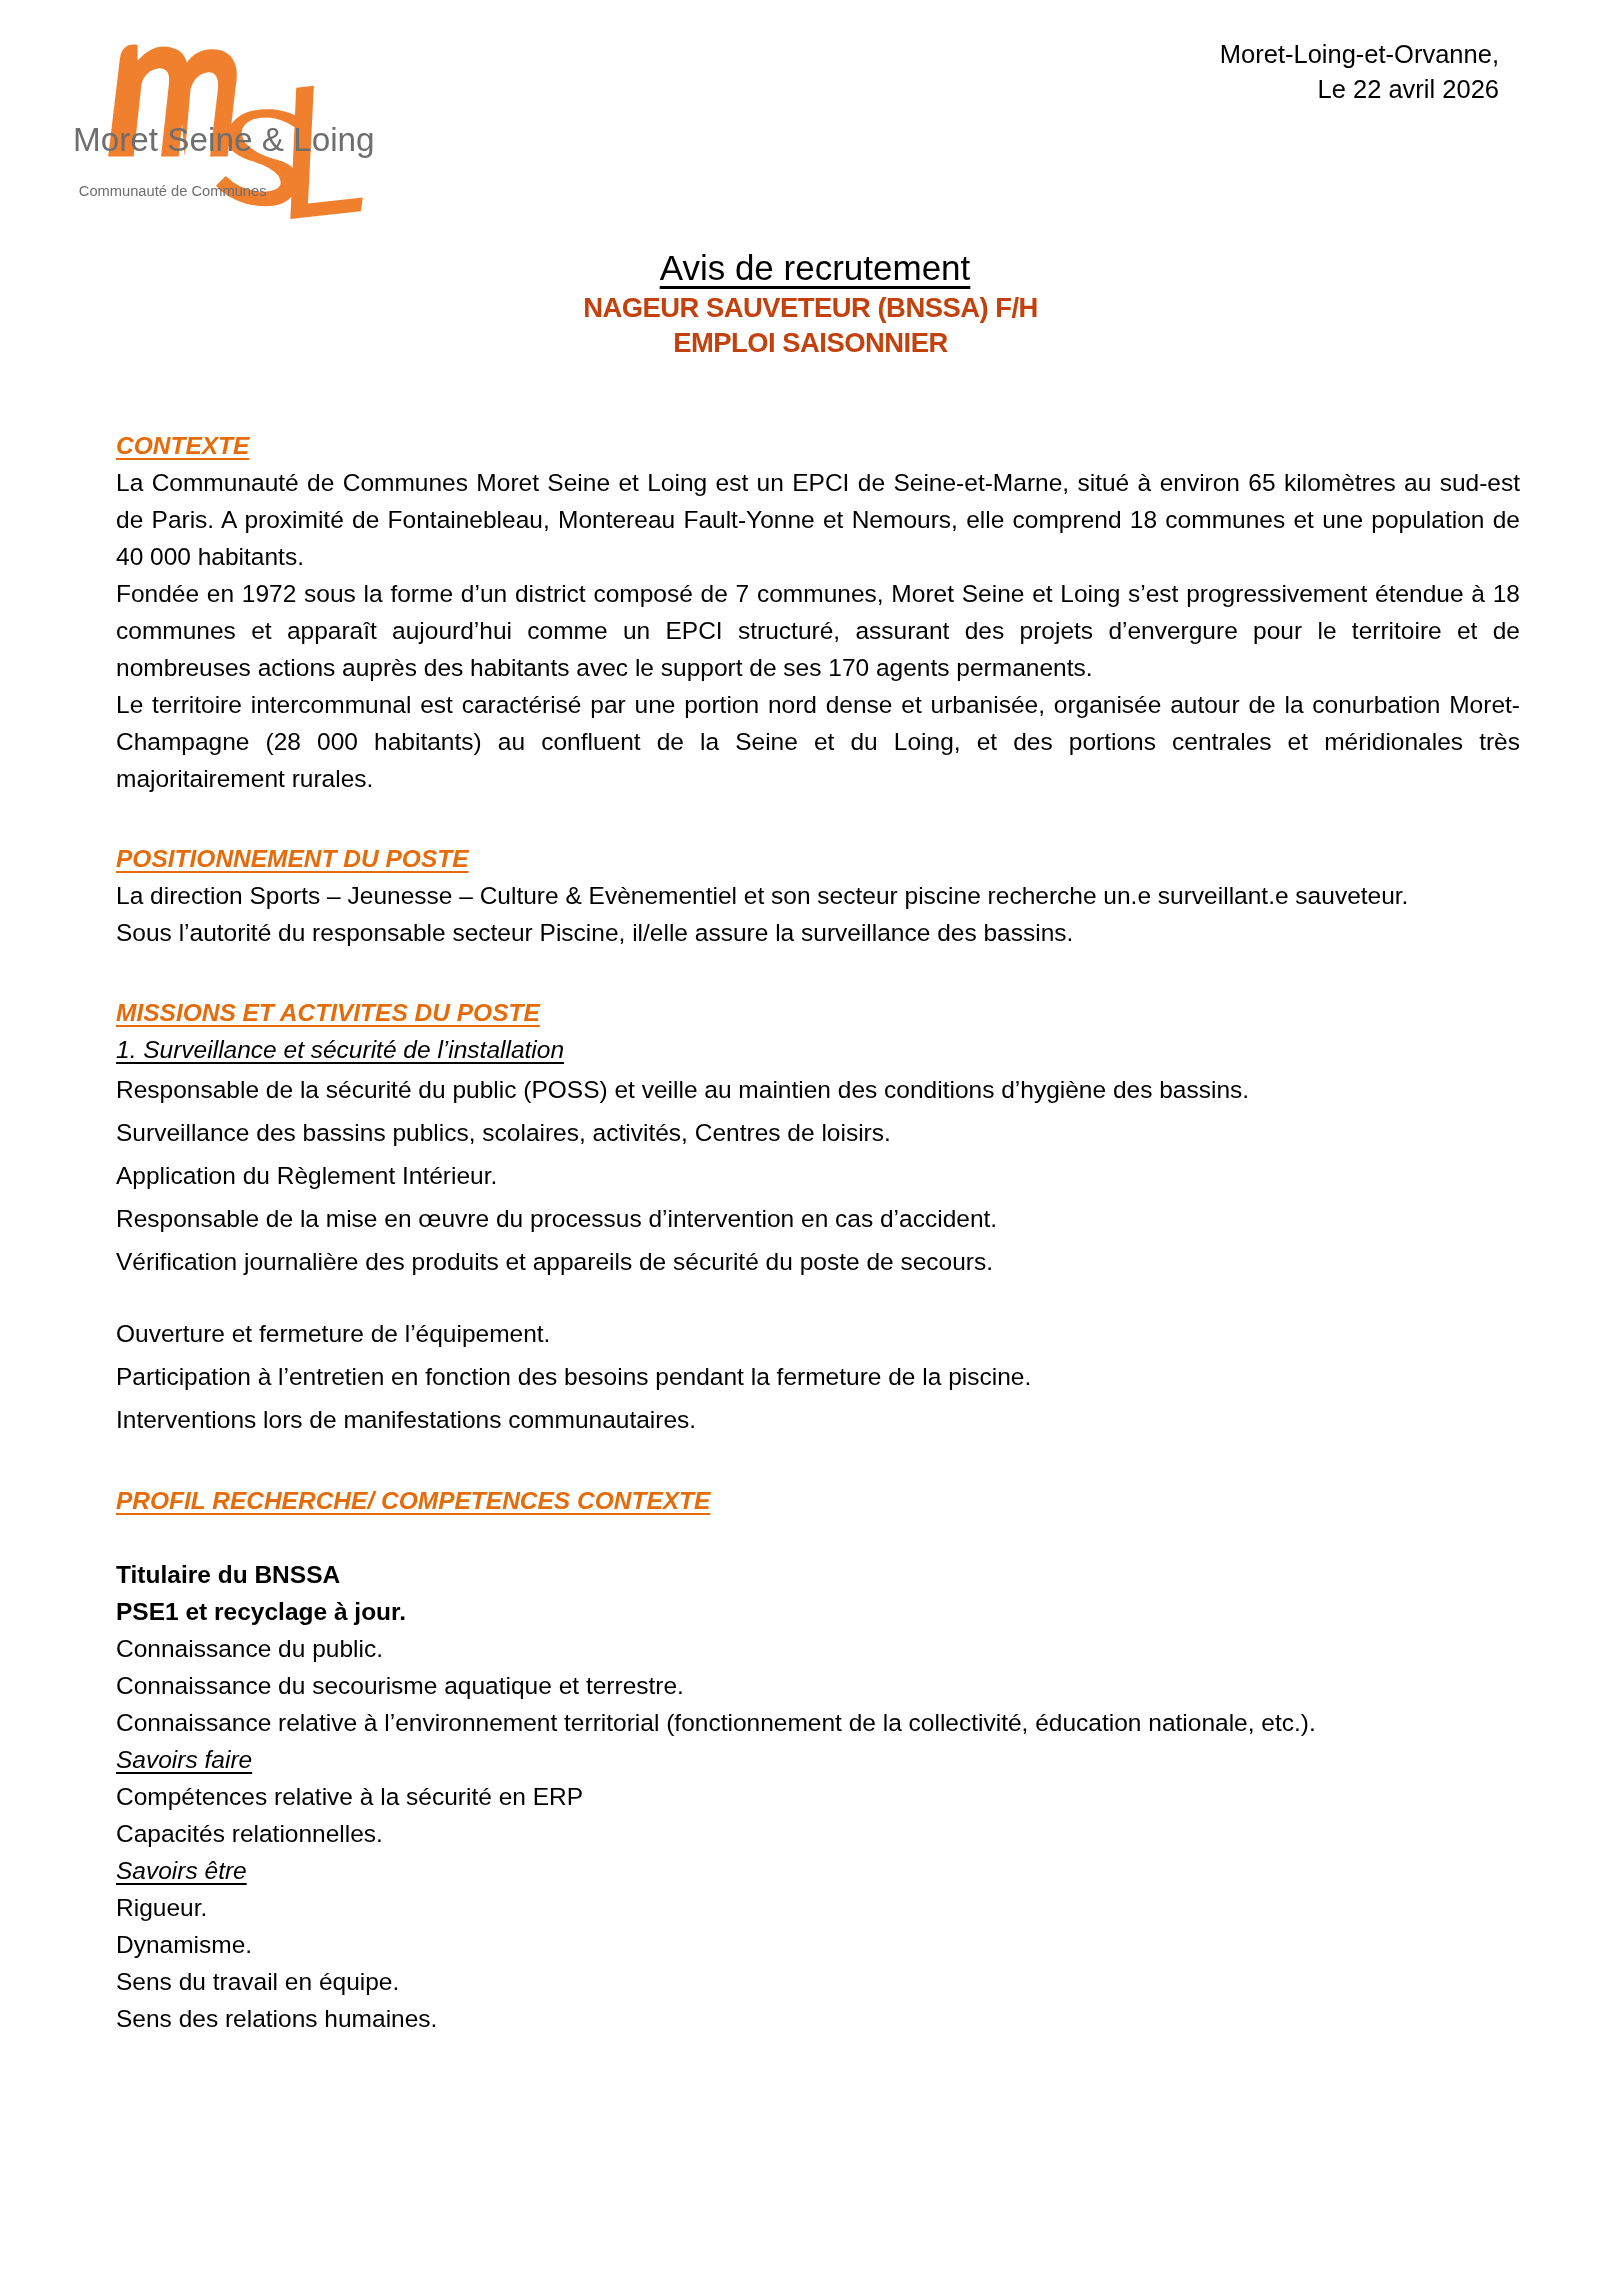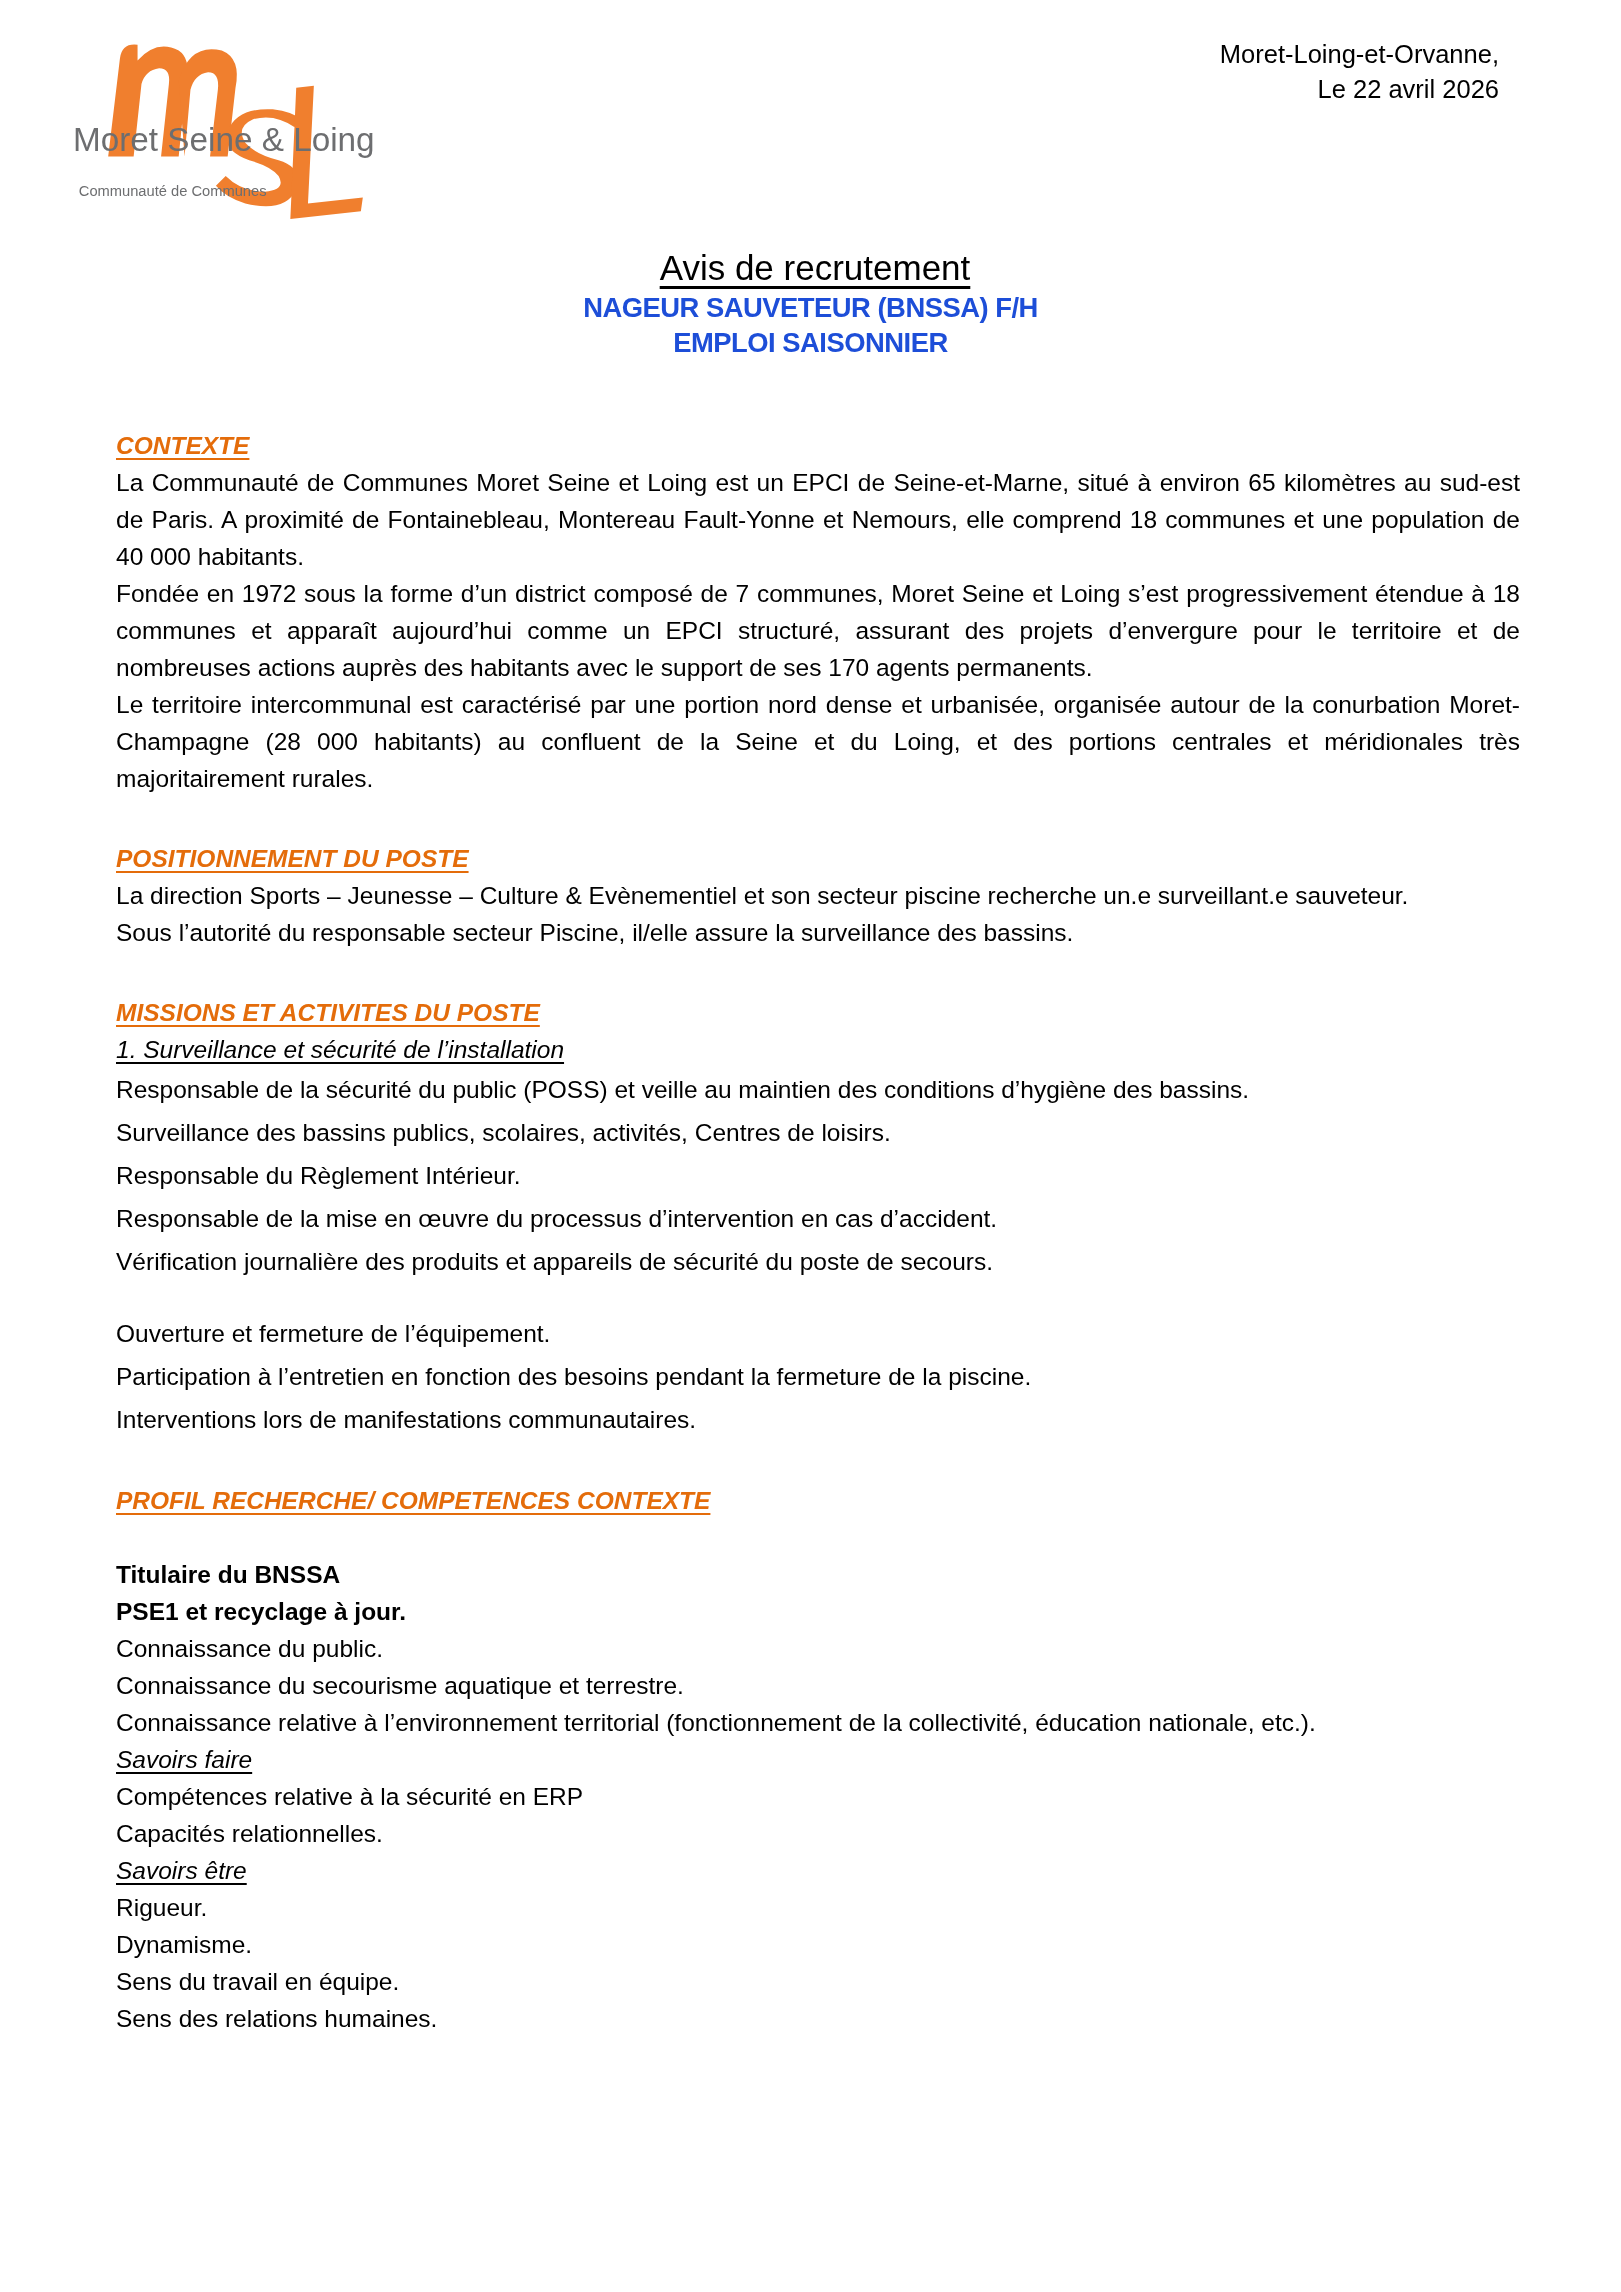--- a/index.html
+++ b/index.html
@@ -19,21 +19,21 @@
       font-size: 25.5px; line-height: 35px; margin-left: 28px;
     }
 
     
     .title-block { position: absolute; left: 0; width: 1621px; top: 245px; text-align: center; }
     .title-main {
       font-size: 35px; font-weight: normal; text-decoration: underline;
       text-decoration-thickness: 2.9px; text-underline-offset: 5.9px; line-height: 45px; padding-left: 9px;
     }
     .title-sub {
-      font-size: 27.4px; font-weight: bold; color: #1d4ed8; line-height: 35px;
+      font-size: 27.4px; font-weight: bold; color: #c2410c; line-height: 35px;
       letter-spacing: -0.5px;
     }
 
     
     .content {
       position: absolute; left: 116px; width: 1404px; top: 427px;
       font-size: 24.5px; line-height: 37px;
     }
     .section-heading {
       color: #E46C0A; font-style: italic; font-weight: bold;
@@ -97,21 +97,21 @@
       <p class="para">Sous l’autorité du responsable secteur Piscine, il/elle assure la surveillance des bassins.</p>
     </div>
 
     <div class="spacer"></div>
 
     <div>
       <div class="section-heading">MISSIONS ET ACTIVITES DU POSTE</div>
       <div class="sub-heading">1. Surveillance et sécurité de l’installation</div>
       <div class="list-item">Responsable de la sécurité du public (POSS) et veille au maintien des conditions d’hygiène des bassins.</div>
       <div class="list-item">Surveillance des bassins publics, scolaires, activités, Centres de loisirs.</div>
-      <div class="list-item">Responsable du Règlement Intérieur.</div>
+      <div class="list-item">Application du Règlement Intérieur.</div>
       <div class="list-item">Responsable de la mise en œuvre du processus d’intervention en cas d’accident.</div>
       <div class="list-item">Vérification journalière des produits et appareils de sécurité du poste de secours.</div>
 
       <div class="spacer" style="height:29px"></div>
 
       <div class="list-item">Ouverture et fermeture de l’équipement.</div>
       <div class="list-item">Participation à l’entretien en fonction des besoins pendant la fermeture de la piscine.</div>
       <div class="list-item">Interventions lors de manifestations communautaires.</div>
     </div>
 

